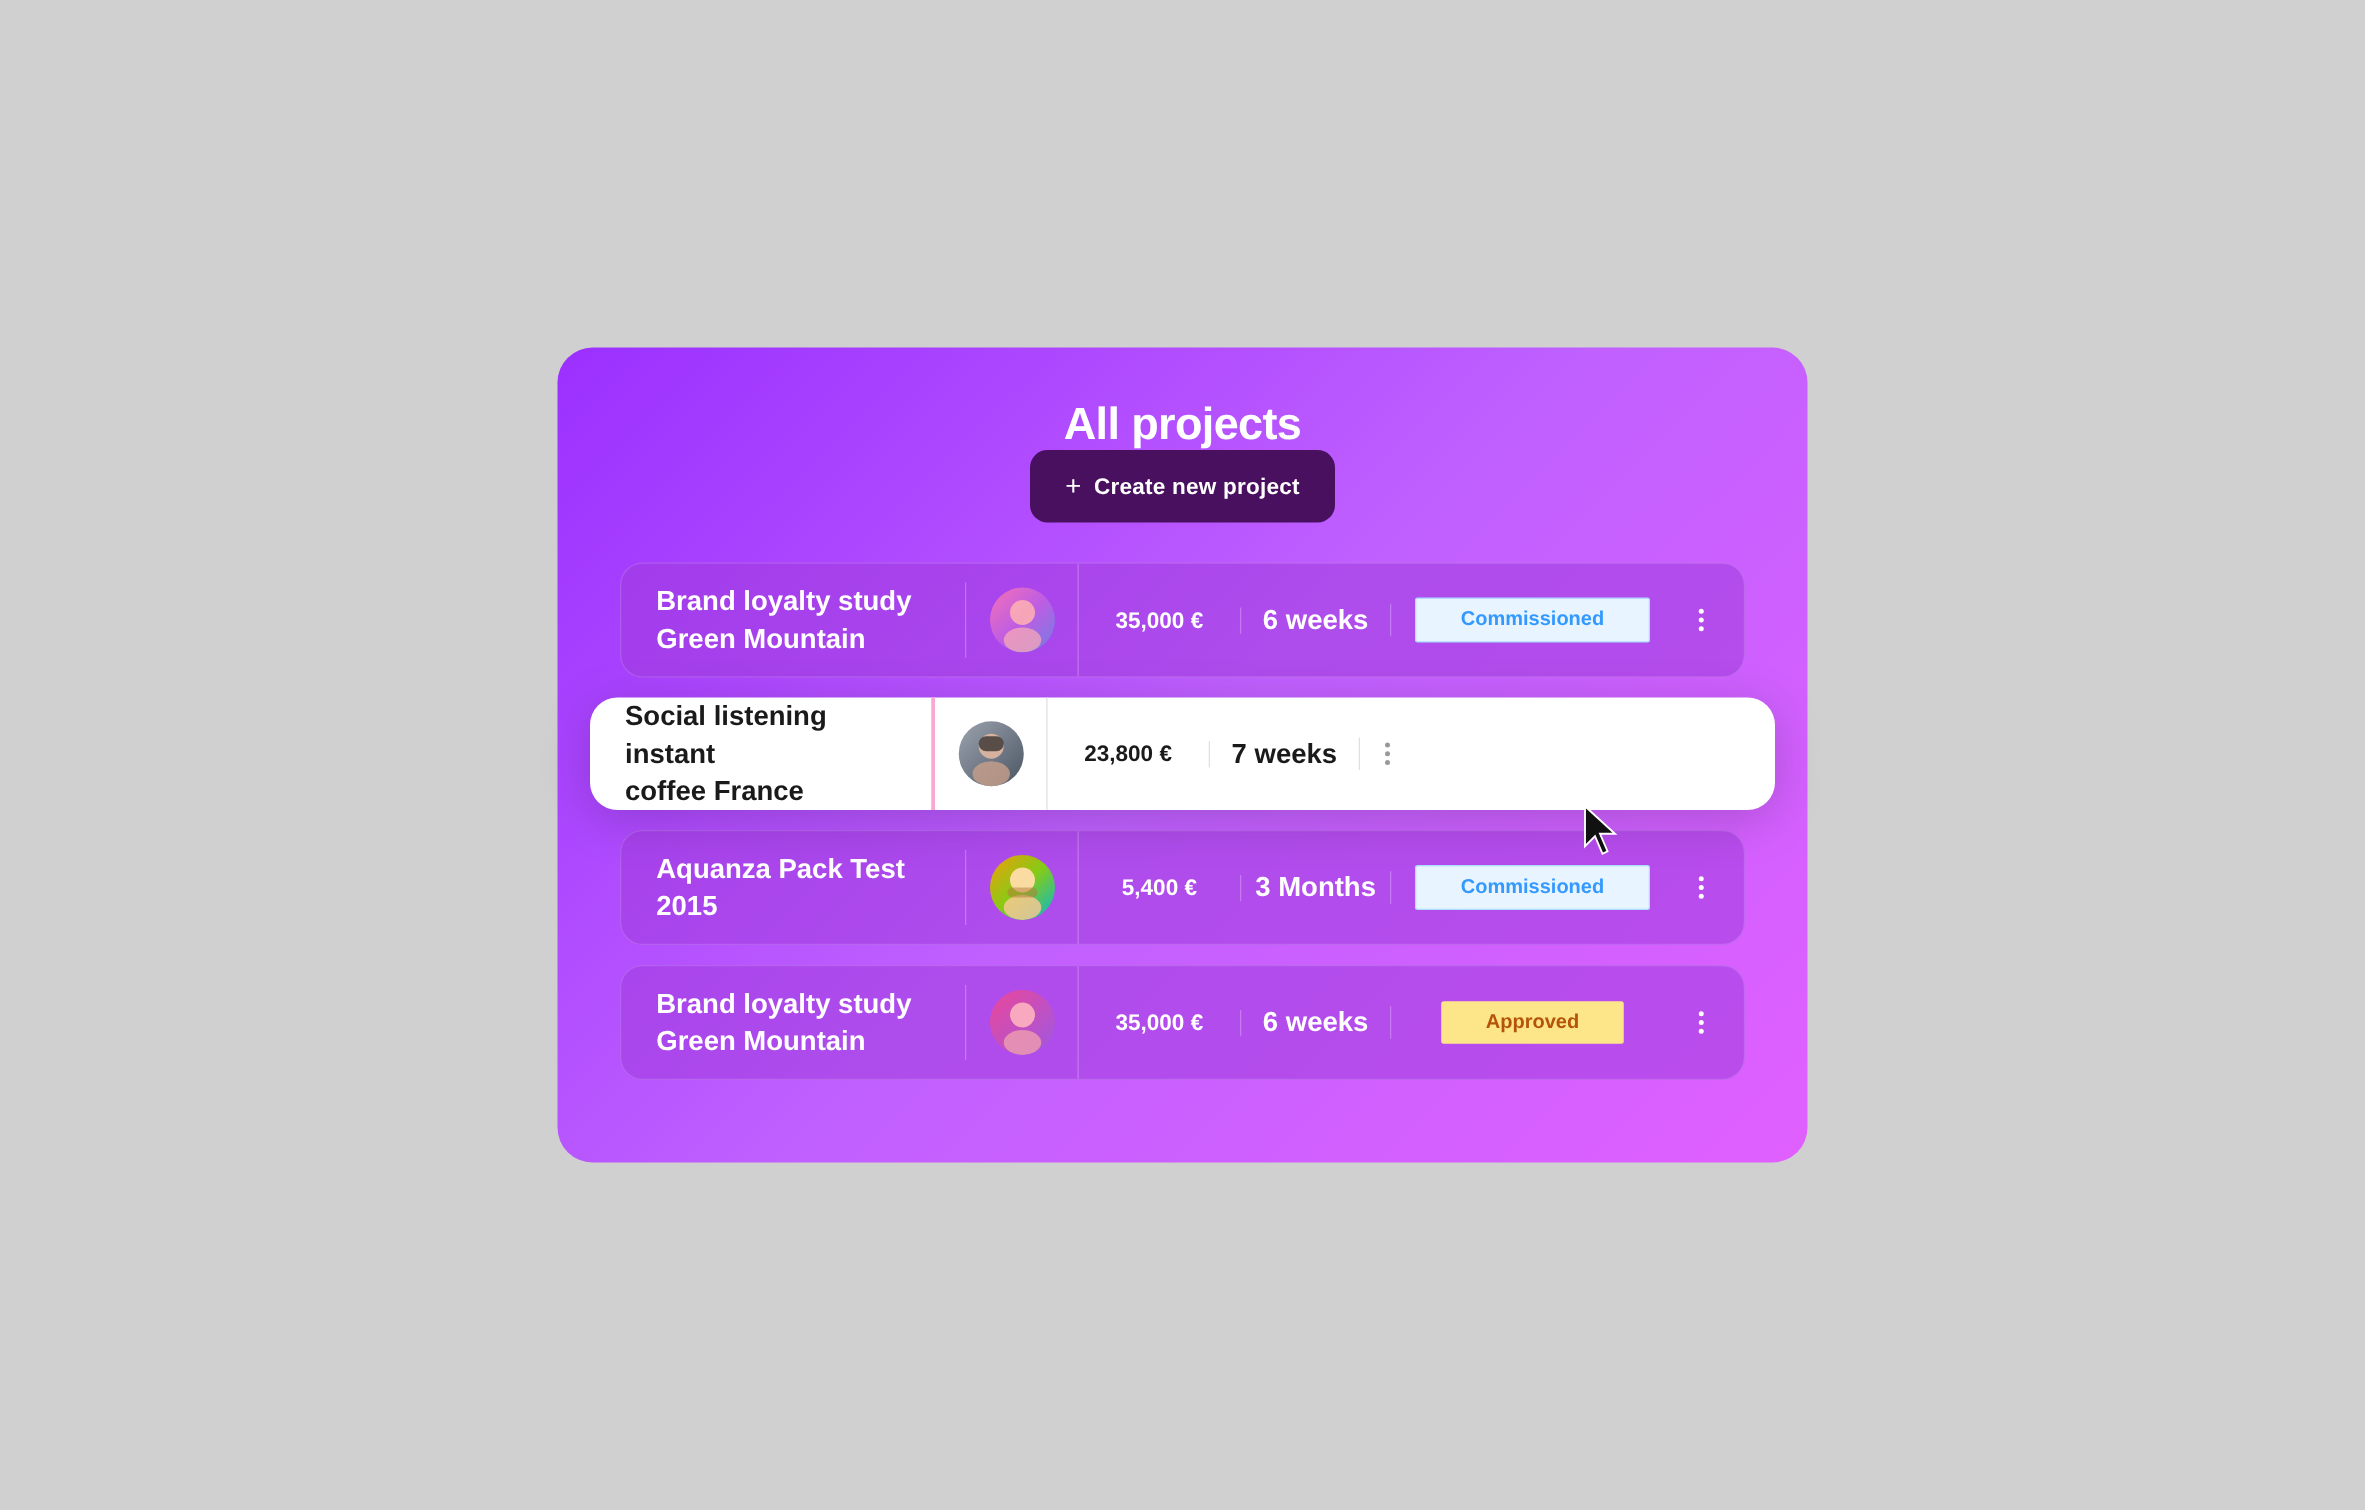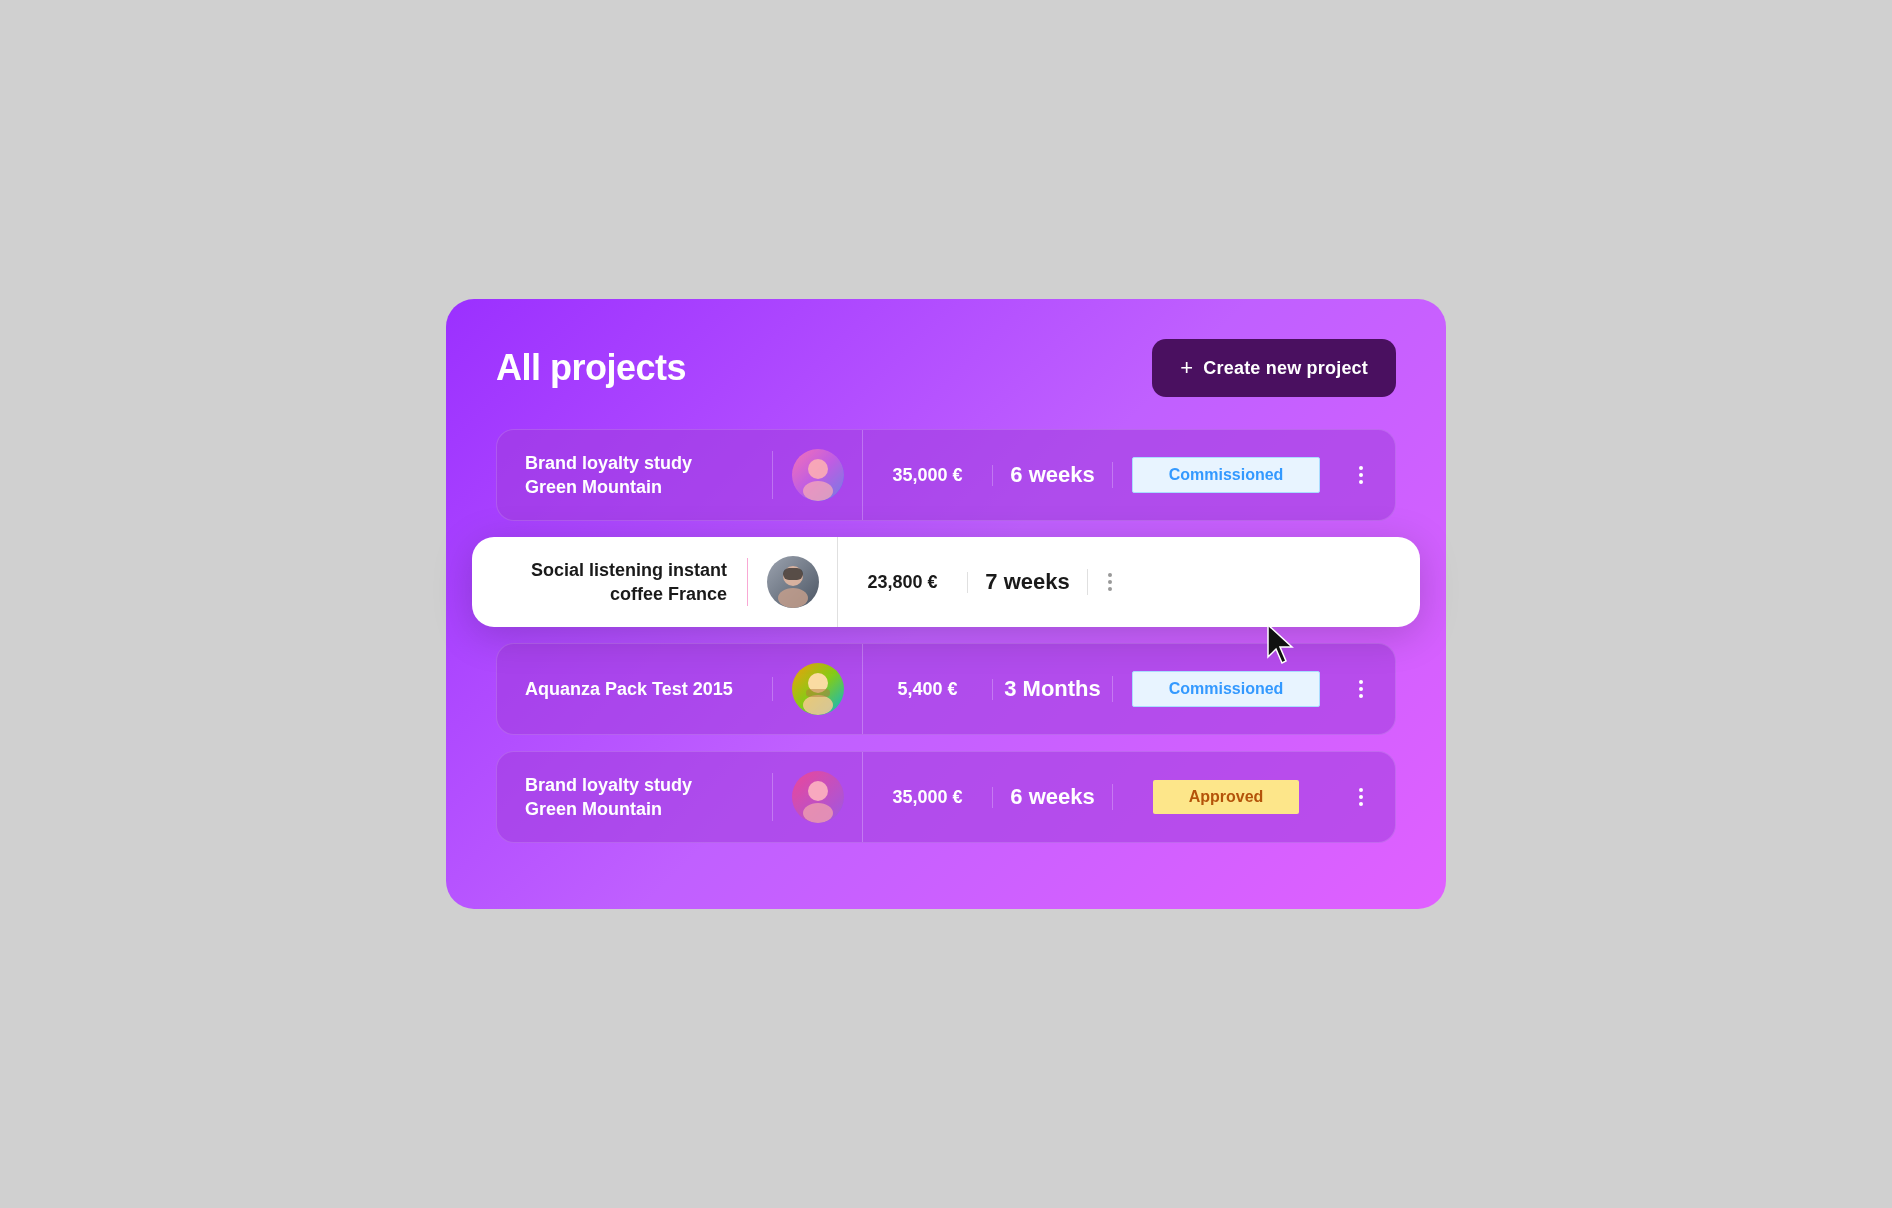--- a/index.html
+++ b/index.html
@@ -19,20 +19,21 @@
       border-radius: 28px;
       padding: 40px 50px 50px 50px;
       position: relative;
     }
 
     .header {
       display: flex;
       align-items: center;
       justify-content: space-between;
       margin-bottom: 32px;
+      flex-direction: column;
     }
 
     .header-title {
       font-size: 36px;
       font-weight: 800;
       color: #fff;
       letter-spacing: -0.5px;
     }
 
     .create-btn {
@@ -81,31 +82,30 @@
       position: relative;
       margin-left: -24px;
       margin-right: -24px;
       border-radius: 22px;
       border: none;
     }
 
     .project-name {
       flex: 0 0 260px;
       padding: 0 20px 0 12px;
-      font-size: 18px;
+      font-size: 22px;
       font-weight: 600;
       color: #fff;
       line-height: 1.35;
       border-right: 1px solid rgba(255,255,255,0.25);
     }
 
     .project-row.highlight .project-name {
       color: #1a1a1a;
-      border-right: 1px solid #f9a8d4;
-      text-align: right;
+      border-right: 3px solid #f9a8d4;
     }
 
     .avatar-cell {
       flex: 0 0 90px;
       display: flex;
       align-items: center;
       justify-content: center;
       border-right: 1px solid rgba(255,255,255,0.25);
       height: 90px;
     }

